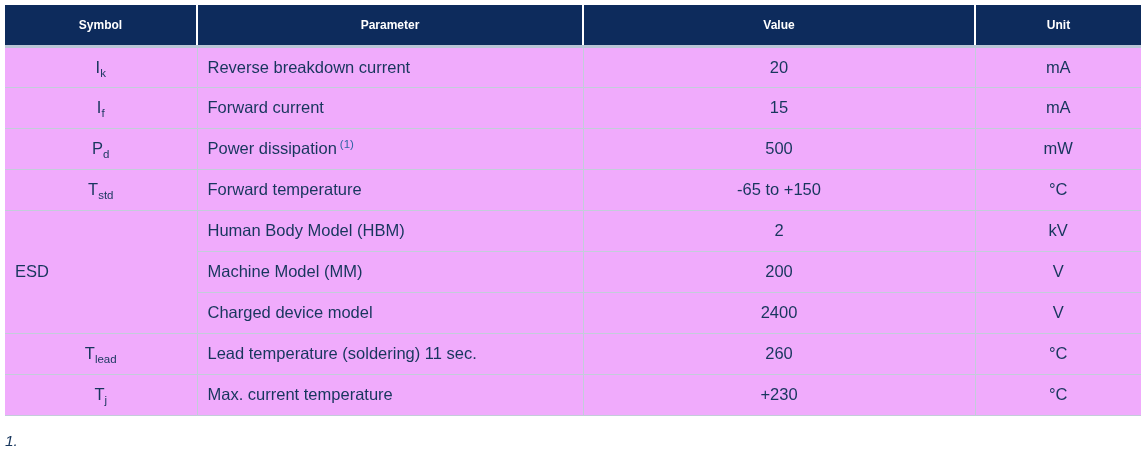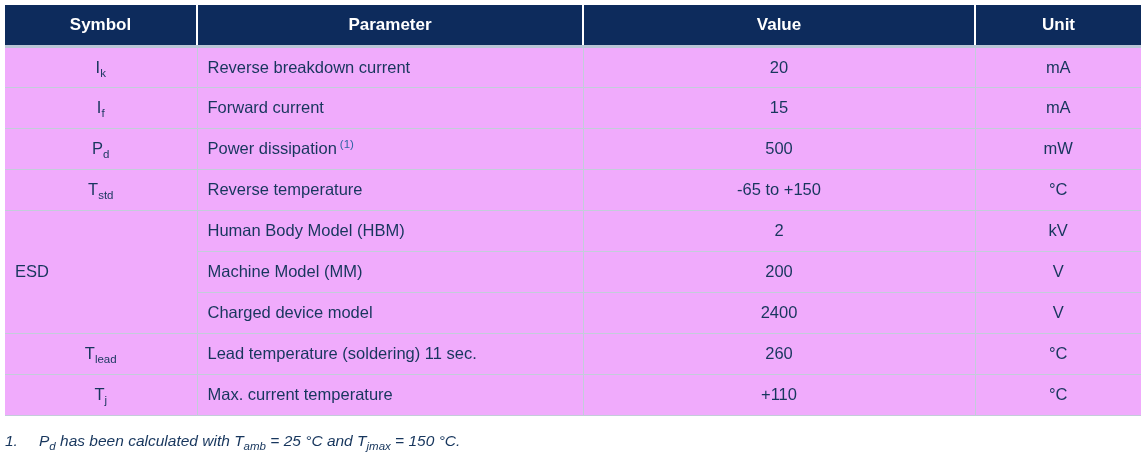--- a/index.html
+++ b/index.html
@@ -35,21 +35,21 @@
   }
 
   table.specs col.c-symbol { width: 192px; }
   table.specs col.c-param  { width: 386px; }
   table.specs col.c-value  { width: 392px; }
   table.specs col.c-unit   { width: 166px; }
 
   table.specs thead th {
     background: #0d2b5c;
     color: #ffffff;
-    font-size: 17px;
+    font-size: 12px;
     font-weight: bold;
     height: 41px;
     padding: 0 8px;
     text-align: center;
     vertical-align: middle;
     border-right: 2px solid #ffffff;
     border-bottom: 3px solid #b9c5d6;
     box-sizing: border-box;
   }
   table.specs thead th:last-child { border-right: none; }
@@ -162,21 +162,21 @@
 
         <tr>
           <td class="sym"><span>P</span><span class="sub">d</span></td>
           <td class="param"><span>Power dissipation</span><span class="fnref">(1)</span></td>
           <td class="val">500</td>
           <td class="unit">mW</td>
         </tr>
 
         <tr>
           <td class="sym"><span>T</span><span class="sub">std</span></td>
-          <td class="param"><span>Reverse temperature</span><span class="fnref"></span></td>
+          <td class="param"><span>Forward temperature</span><span class="fnref"></span></td>
           <td class="val">-65 to +150</td>
           <td class="unit">°C</td>
         </tr>
 
         <tr>
           <td class="esd-merge" rowspan="3">ESD</td>
           <td class="param"><span>Human Body Model (HBM)</span><span class="fnref"></span></td>
           <td class="val">2</td>
           <td class="unit">kV</td>
         </tr>
@@ -196,28 +196,27 @@
         <tr>
           <td class="sym"><span>T</span><span class="sub">lead</span></td>
           <td class="param"><span>Lead temperature (soldering) 11 sec.</span><span class="fnref"></span></td>
           <td class="val">260</td>
           <td class="unit">°C</td>
         </tr>
 
         <tr>
           <td class="sym"><span>T</span><span class="sub">j</span></td>
           <td class="param"><span>Max. current temperature</span><span class="fnref"></span></td>
-          <td class="val">+110</td>
+          <td class="val">+230</td>
           <td class="unit">°C</td>
         </tr>
 
       </tbody>
     </table>
   </div>
 
   <div class="footnotes">
     <div class="footnote-row">
       <span class="footnote-num">1.</span>
-      <span class="footnote-text"><span>P</span><span class="isub">d</span><span> has been calculated with </span><span>T</span><span class="isub">amb</span><span> = 25 °C and </span><span>T</span><span class="isub">jmax</span><span> = 150 °C.</span></span>
     </div>
   </div>
 
 </div>
 
 </body></html>

